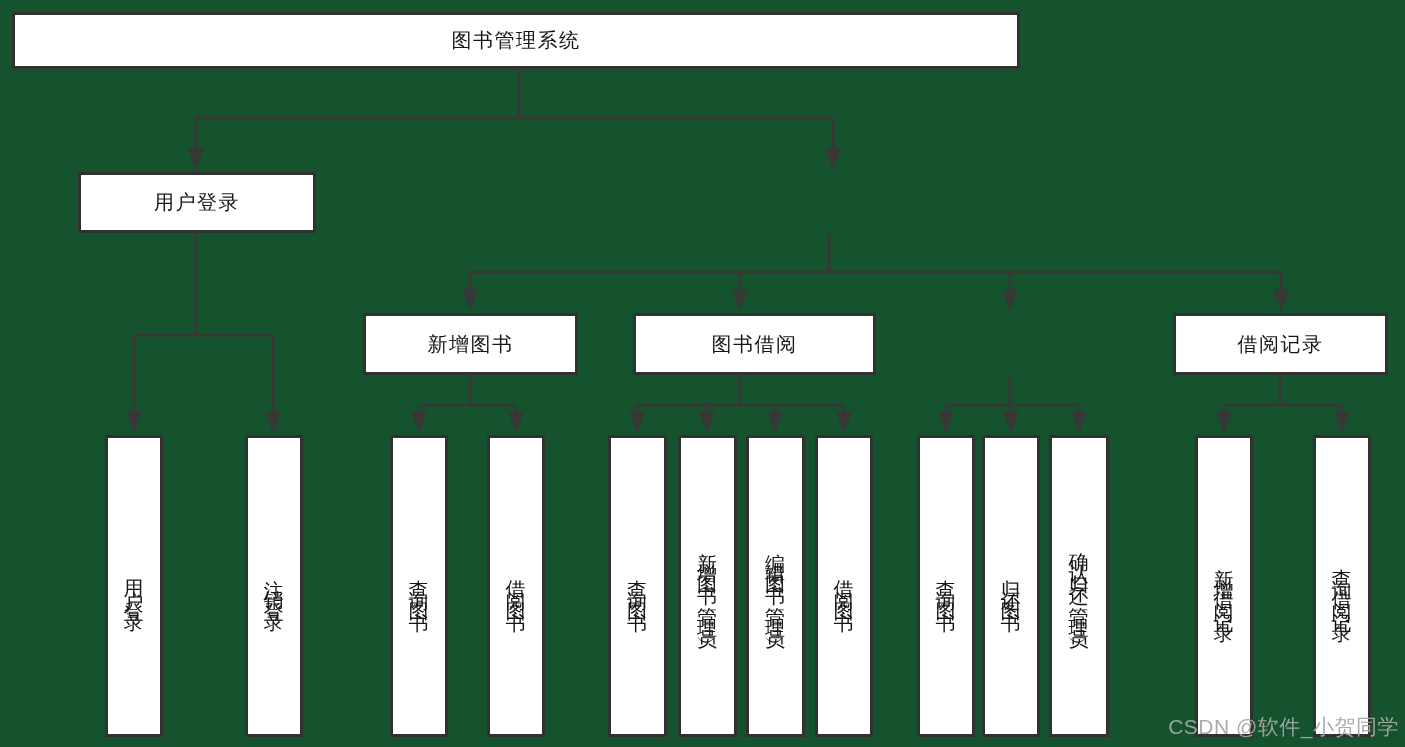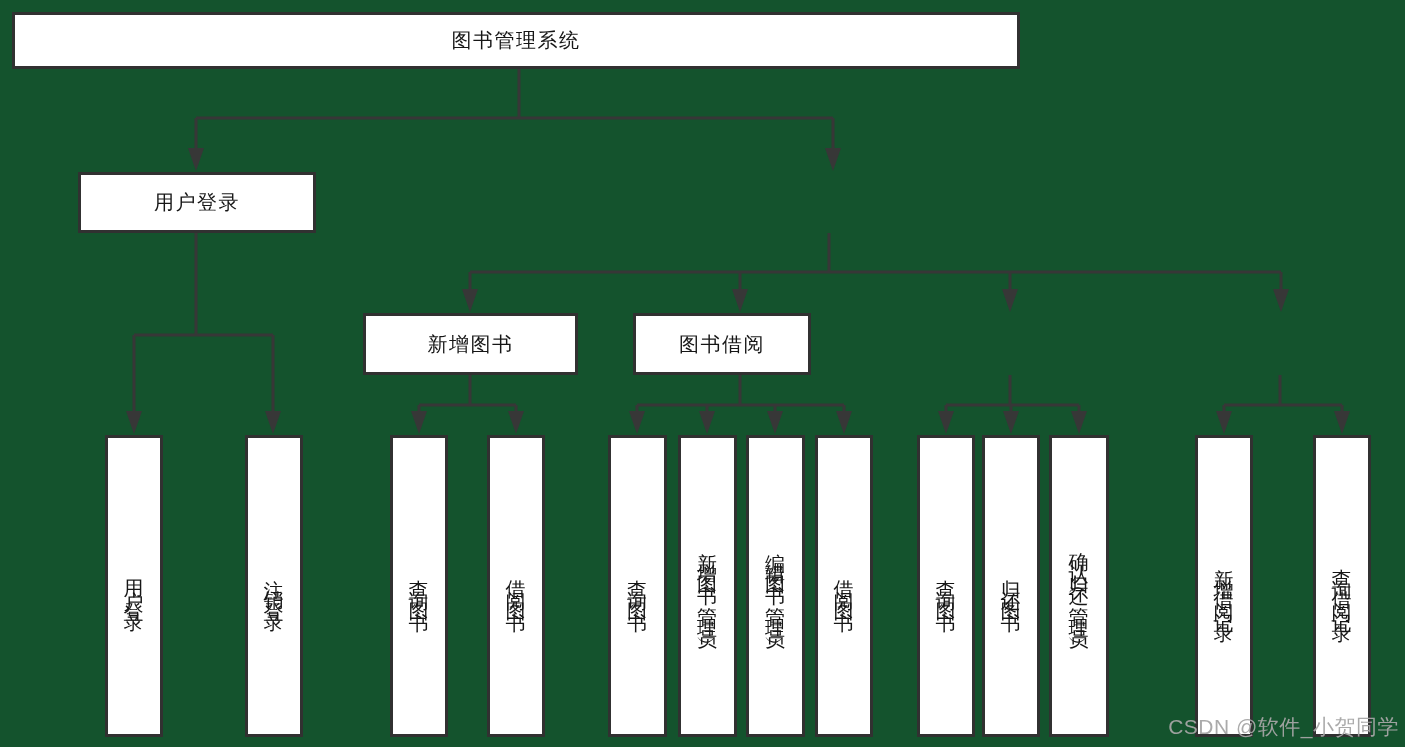--- a/index.html
+++ b/index.html
@@ -92,22 +92,25 @@
     <span class="hlabel">图书管理系统</span>
   </div>
 
   <div class="node" style="left:78px;top:172px;width:238px;height:61px">
     <span class="hlabel">用户登录</span>
   </div>
 
   <div class="node" style="left:363px;top:313px;width:215px;height:62px">
     <span class="hlabel">新增图书</span>
   </div>
-  <div class="node" style="left:633px;top:313px;width:178px;height:62px">
+  <div class="node" style="left:633px;top:313px;width:243px;height:62px">
     <span class="hlabel">图书借阅</span>
+  </div>
+  <div class="node" style="left:1173px;top:313px;width:215px;height:62px">
+    <span class="hlabel">借阅记录</span>
   </div>
 
   <div class="node" style="left:105px;top:435px;width:58px;height:302px">
     <span class="vlabel">用户登录</span>
   </div>
   <div class="node" style="left:245px;top:435px;width:58px;height:302px">
     <span class="vlabel">注销登录</span>
   </div>
 
   <div class="node" style="left:390px;top:435px;width:58px;height:302px">

